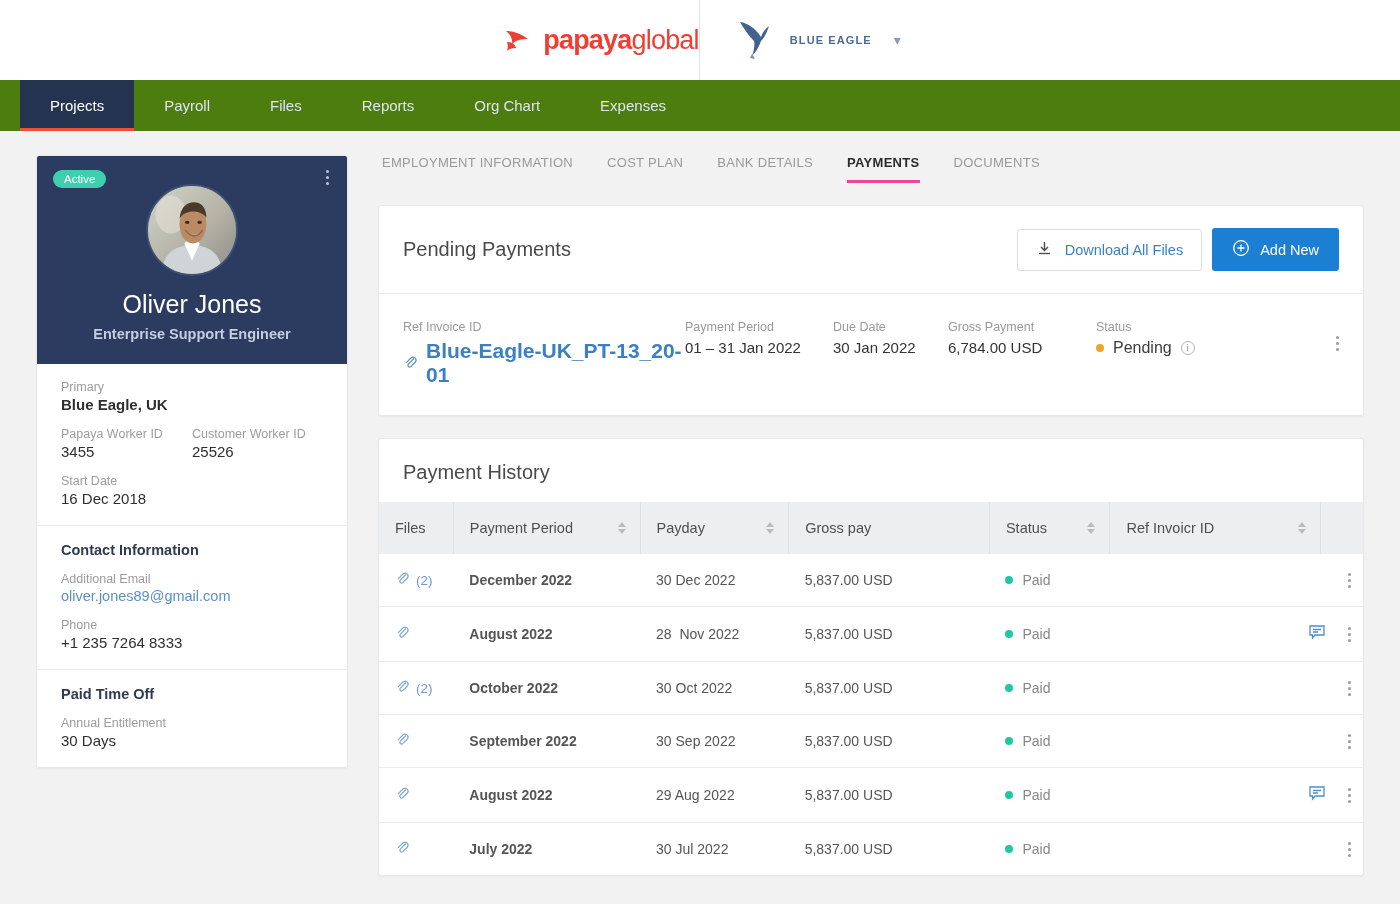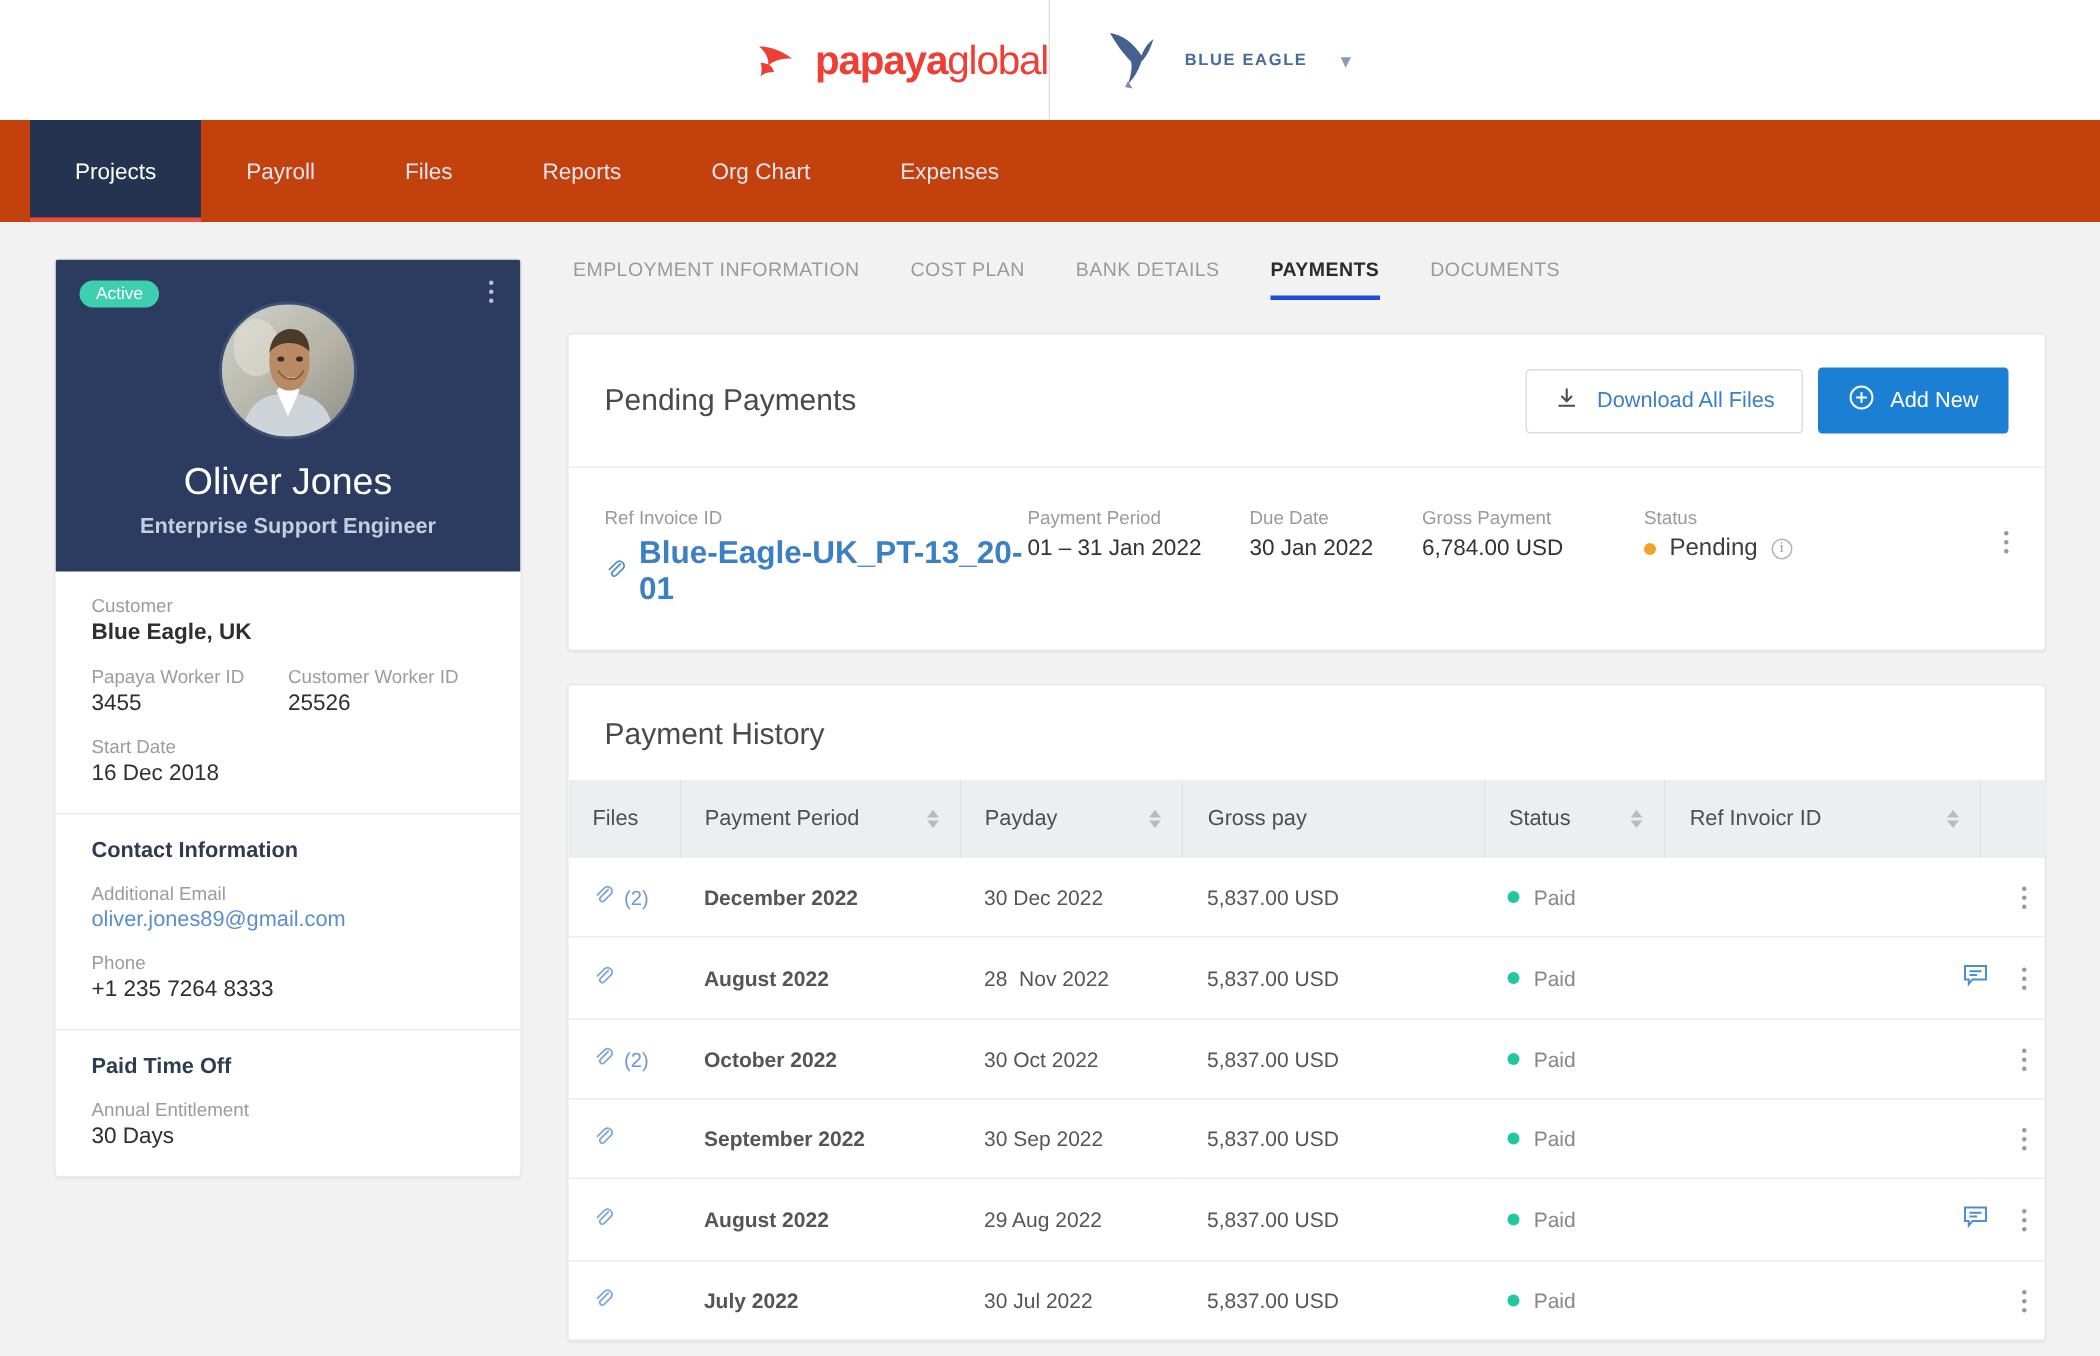--- a/index.html
+++ b/index.html
@@ -28,21 +28,21 @@
   }
   .org-logo { width: 42px; height: 44px; }
   .org-name {
     font-size: 11px; font-weight: 700; letter-spacing: 1.1px;
     color: #4a6a97;
   }
   .caret { color: #8a9bb4; font-size: 14px; margin-left: 8px; }
 
   
   .nav {
-    height: 68px; background: #c2410c;
+    height: 51px; background: #4d7c0f;
     display: flex; align-items: stretch; padding-left: 20px;
   }
   .nav-item {
     display: flex; align-items: center; justify-content: center;
     padding: 0 30px; color: #dfe5ef; font-size: 15px;
     position: relative; cursor: pointer; white-space: nowrap;
   }
   .nav-item.active { background: #24334f; color: #ffffff; }
   .nav-item.active::after {
     content: ""; position: absolute; left: 0; right: 0; bottom: 0;
@@ -98,21 +98,21 @@
   .sb-grp:last-child { margin-bottom: 0; }
   .sb-head { font-size: 14.5px; color: #2f3b50; font-weight: 700; margin-bottom: 14px; }
 
   
   .main { flex: 1; min-width: 0; }
   .subtabs { display: flex; gap: 34px; padding: 0 4px 0 4px; }
   .subtab {
     font-size: 13px; letter-spacing: 0.3px; color: #9a9a9a;
     padding-bottom: 10px; cursor: pointer; white-space: nowrap;
   }
-  .subtab.active { color: #2b2b2b; font-weight: 700; border-bottom: 3px solid #1d4ed8; }
+  .subtab.active { color: #2b2b2b; font-weight: 700; border-bottom: 3px solid #ec4899; }
 
   .card {
     background: #ffffff; border: 1px solid #e8e8e8; border-radius: 3px;
     box-shadow: 0 1px 2px rgba(0,0,0,0.05); margin-top: 22px;
   }
   .card-head {
     display: flex; align-items: center; justify-content: space-between;
     padding: 22px 24px; border-bottom: 1px solid #ededed;
   }
   .card-title { font-size: 20px; color: #4a4a4a; font-weight: 400; }
@@ -247,21 +247,21 @@
           <path d="M39 46 C44 54 53 54 57 46" stroke="#8a5f45" stroke-width="1.4" fill="none"></path>
         </svg>
       </div>
 
       <div class="profile-name">Oliver Jones</div>
       <div class="profile-role">Enterprise Support Engineer</div>
     </div>
 
     <div class="sb-section">
       <div class="sb-grp">
-        <div class="sb-label">Customer</div>
+        <div class="sb-label">Primary</div>
         <div class="sb-value">Blue Eagle, UK</div>
       </div>
       <div class="sb-row sb-grp">
         <div class="sb-col">
           <div class="sb-label">Papaya Worker ID</div>
           <div class="sb-value reg">3455</div>
         </div>
         <div class="sb-col">
           <div class="sb-label">Customer Worker ID</div>
           <div class="sb-value reg">25526</div>

